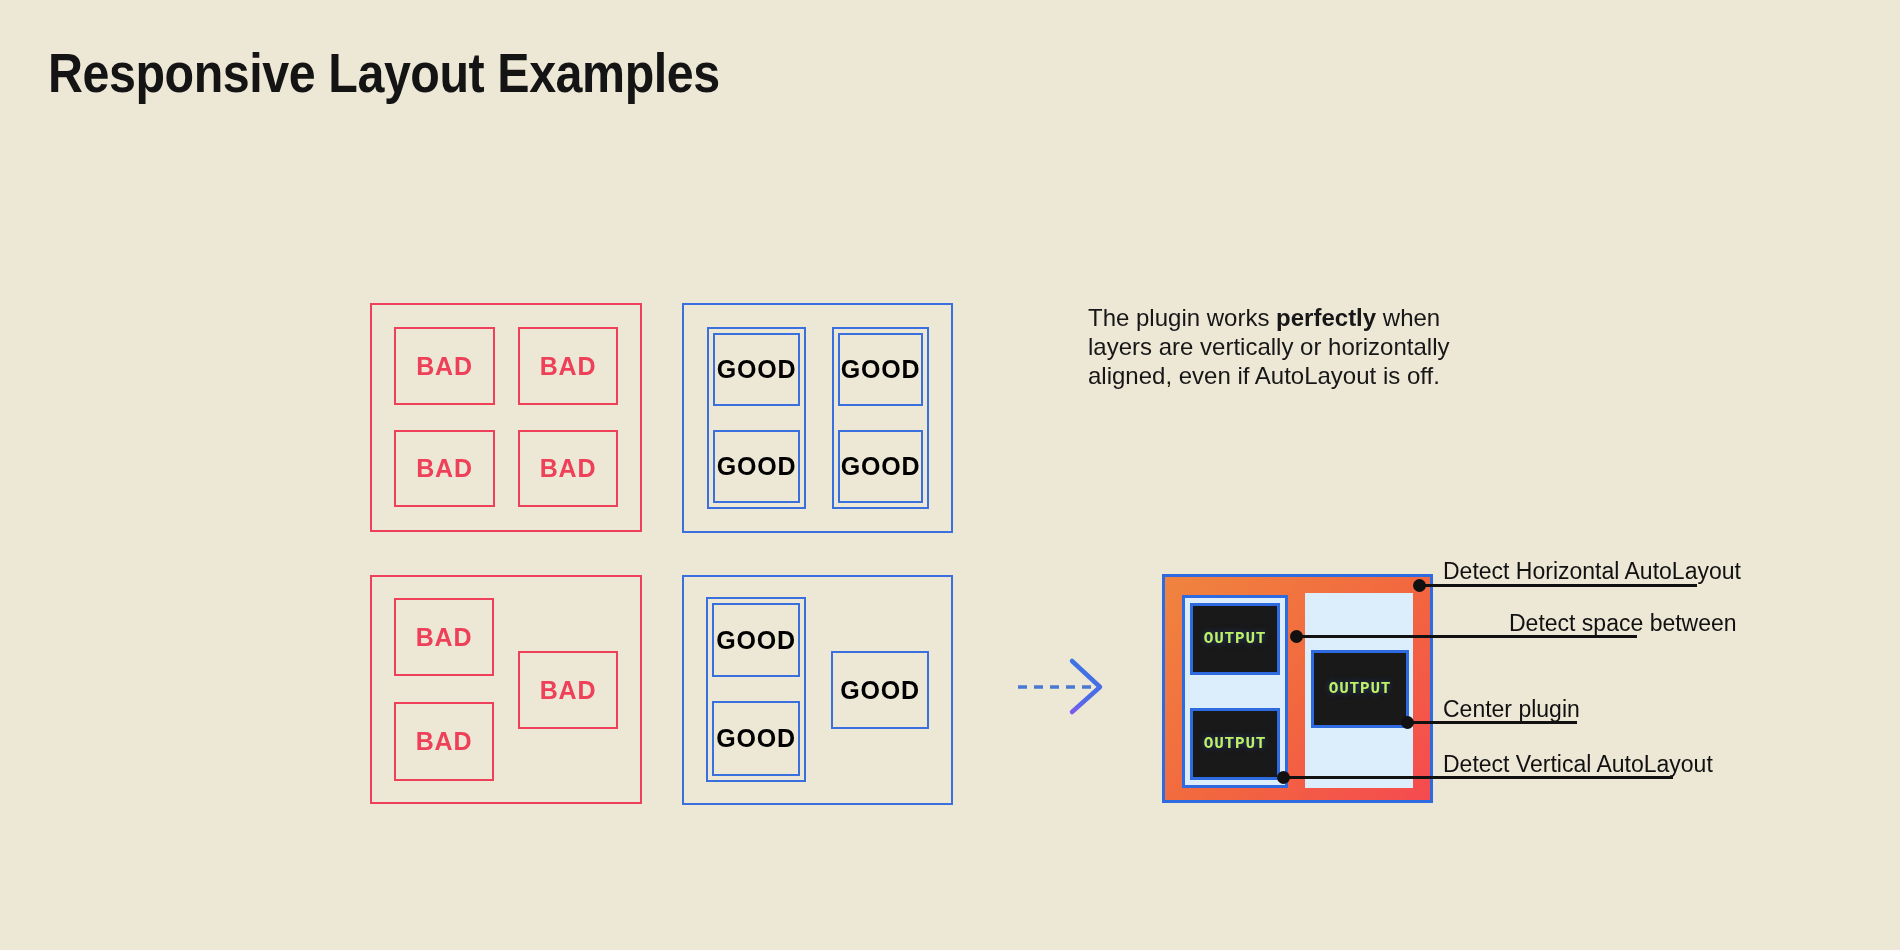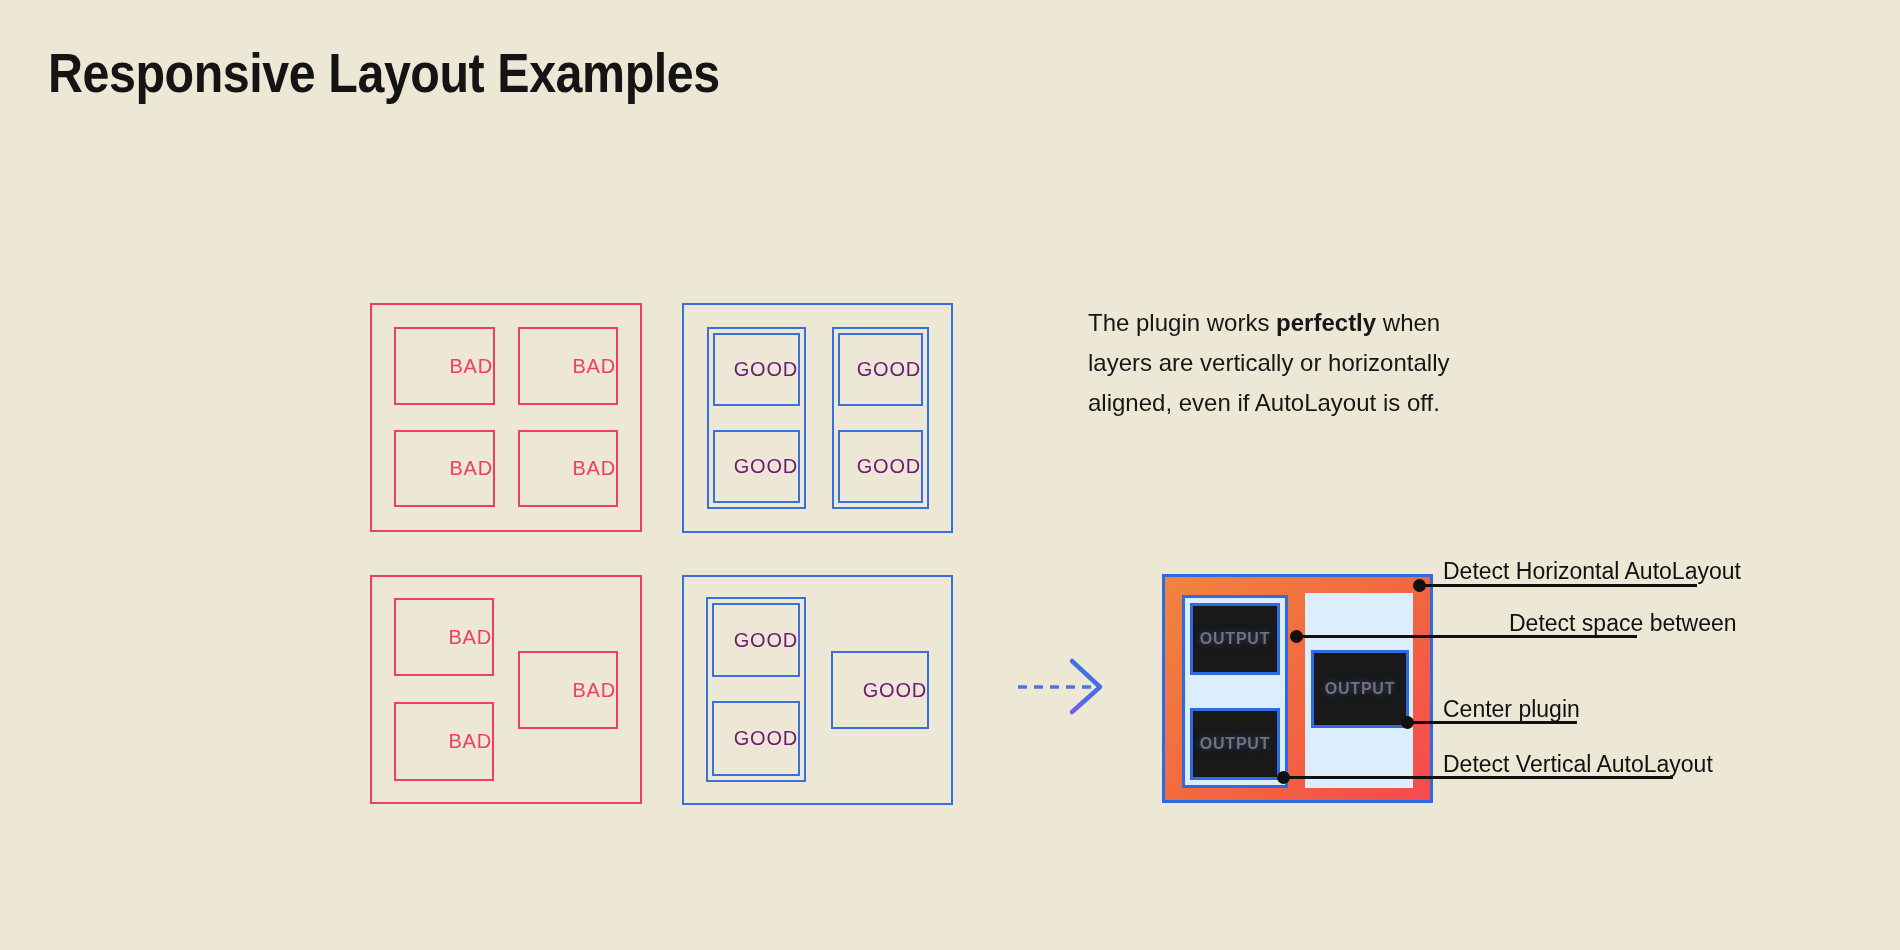--- a/index.html
+++ b/index.html
@@ -20,37 +20,37 @@
     white-space: nowrap;
   }
 
   
   .frame { position: absolute; box-sizing: border-box; border: 2px solid; }
   .frame.red  { border-color: #EE4159; }
   .frame.blue { border-color: #3A6FDE; }
 
   .cell {
     position: absolute; box-sizing: border-box; border: 2px solid;
-    display: flex; align-items: center; justify-content: flex-end;
-    font-size: 20px; font-weight: 400; letter-spacing: 0.8px;
+    display: flex; align-items: center; justify-content: center;
+    font-size: 25px; font-weight: 700; letter-spacing: 0.8px;
   }
   .cell.red  { border-color: #EE4159; color: #EE4159; }
-  .cell.blue { border-color: #3A6FDE; color: #701a75; }
+  .cell.blue { border-color: #3A6FDE; color: #000000; }
 
   .group {
     position: absolute; box-sizing: border-box; border: 2px solid #3A6FDE;
     display: flex; flex-direction: column; justify-content: space-between;
     padding: 4px;
   }
   .group .cell { position: static; width: 100%; }
 
   
   .desc {
     position: absolute; left: 1088px; top: 303px; width: 470px;
-    font-size: 24px; line-height: 40px; color: #171717;
+    font-size: 24px; line-height: 29px; color: #171717;
   }
   .desc p { margin: 0 0 29px 0; white-space: pre-line; }
   .desc b { font-weight: 700; }
 
   
   .arrow-wrap { position: absolute; left: 1008px; top: 648px; width: 104px; height: 78px; }
 
   
   .output-frame {
     position: absolute; left: 1162px; top: 574px; width: 271px; height: 229px;
@@ -58,23 +58,24 @@
     background: linear-gradient(135deg, #F0843F 0%, #F2663F 55%, #F54A50 100%);
   }
   .output-left-group {
     position: absolute; left: 17px; top: 18px; width: 106px; height: 193px;
     box-sizing: border-box; border: 3px solid #2E6BE0; background: #DCEEFC;
     display: flex; flex-direction: column; justify-content: space-between;
     padding: 5px;
   }
   .output-box {
     box-sizing: border-box; border: 3px solid #2E6BE0; background: #191919;
-    color: #737373; display: flex; align-items: center; justify-content: center;
+    color: #bef264; display: flex; align-items: center; justify-content: center;
     font-size: 16px; font-weight: 700; letter-spacing: 0.8px;
     text-shadow: 0 0 6px rgba(62, 99, 220, 0.55);
+    font-family: Liberation Mono, monospace;
   }
   .output-left-group .output-box { height: 72px; width: 100%; }
   .output-right-column {
     position: absolute; left: 140px; top: 16px; width: 108px; height: 195px;
     background: #DCEEFC;
   }
   .output-center-box {
     position: absolute; left: 146px; top: 73px; width: 98px; height: 78px;
   }
 

